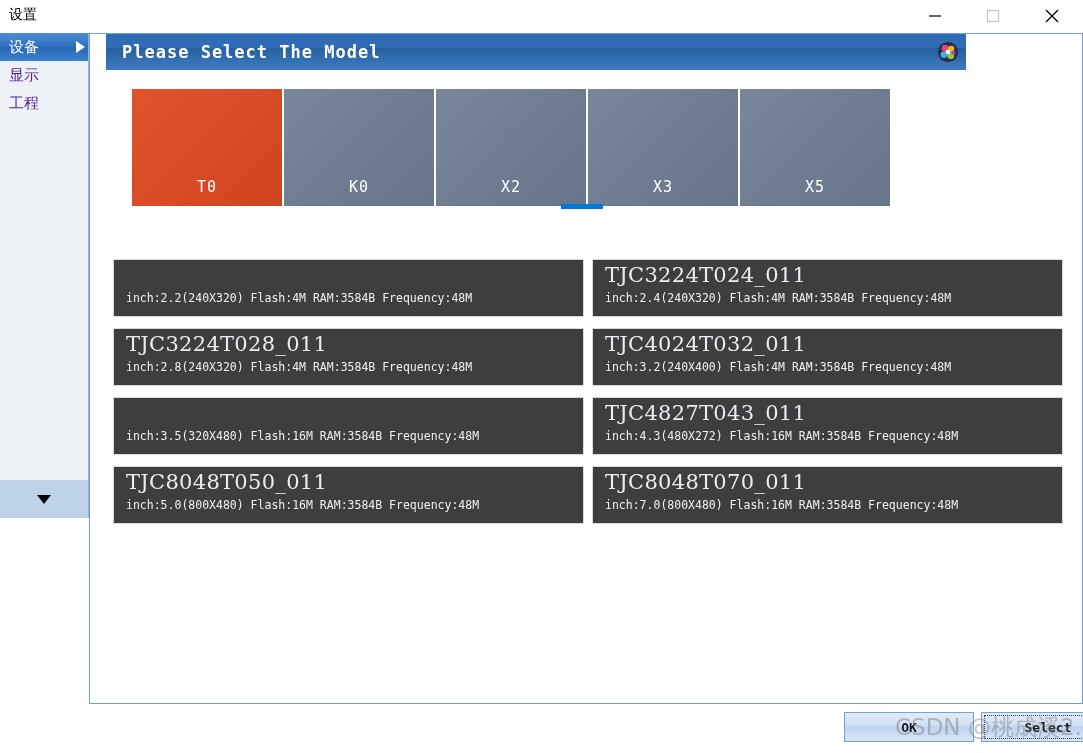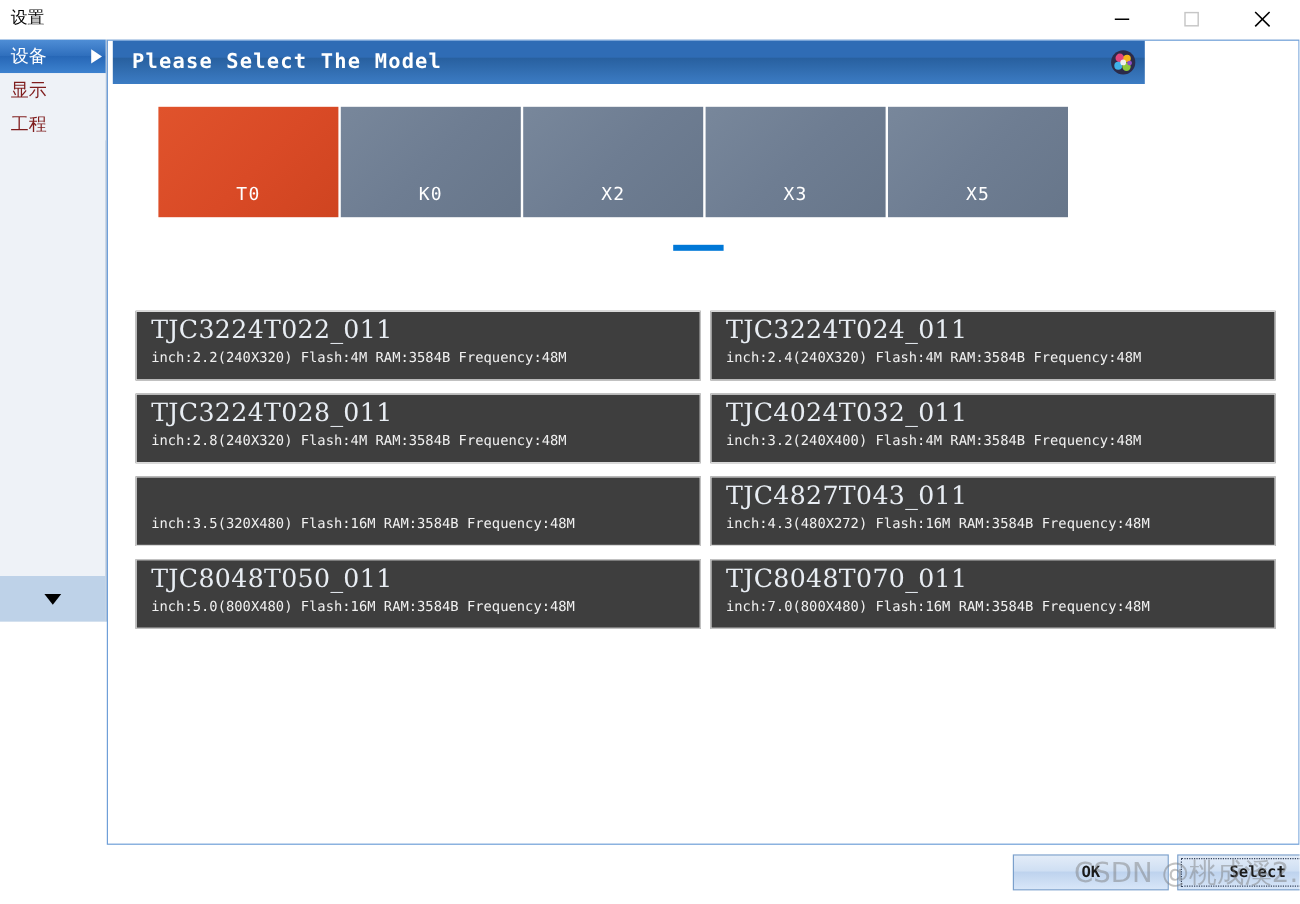--- a/index.html
+++ b/index.html
@@ -33,21 +33,21 @@
   
   #sidebar{
     position:absolute;left:0;top:33px;width:89px;height:485px;
     background:#eef2f7;
     border-right:1px solid #9ab2cc;
     box-sizing:border-box;
   }
   .side-item{
     position:relative;height:28px;line-height:28px;
     font-family:"DejaVu Sans",sans-serif;
-    font-size:15px;color:#7f1d1d;
+    font-size:15px;color:#4c1d95;
     padding-left:9px;box-sizing:border-box;
     background:#eef2f7;
   }
   .side-item.sel{
     color:#ffffff;
     background:linear-gradient(to bottom,#4f8ed6 0%,#2f6fbd 48%,#2767b6 50%,#3d82cf 100%);
   }
   .side-item.sel .arrow{
     position:absolute;right:3px;top:8px;
     width:0;height:0;
@@ -68,40 +68,40 @@
   }
 
   
   #dialog{
     position:absolute;left:89px;top:33px;width:994px;height:671px;
     background:#ffffff;
     border:1px solid #6f9fd8;
     box-sizing:border-box;
   }
   #dlg-header{
-    position:absolute;left:4px;top:0;width:860px;height:36px;
+    position:absolute;left:16px;top:0;width:860px;height:36px;
     background:linear-gradient(to bottom,#2f6cb5 0%,#2f6cb5 38%,#28609f 40%,#3c7cc4 100%);
   }
   #dlg-header .htitle{
     position:absolute;left:16px;top:8px;
     font-family:"DejaVu Sans Mono","Liberation Mono",monospace;
     font-size:17px;font-weight:bold;color:#ffffff;letter-spacing:1px;
   }
   #logo-icon{
     position:absolute;right:7px;top:7px;width:22px;height:22px;
   }
 
   
   #tabs{
     position:absolute;left:42px;top:55px;width:916px;height:110px;
     display:flex;gap:2px;
   }
   .tab{
     position:relative;
-    width:150px;height:92px;
+    width:150px;height:117px;
     background:linear-gradient(135deg,#78879b 0%,#6e7d92 50%,#67768a 100%);
     cursor:pointer;
   }
   .tab.active{
     background:linear-gradient(135deg,#e0532c 0%,#d94a26 55%,#cf4420 100%);
   }
   .tab .tlabel{
     position:absolute;left:0;right:0;bottom:10px;
     text-align:center;
     font-family:"DejaVu Sans Mono","Liberation Mono",monospace;
@@ -239,21 +239,20 @@
       <span class="tlabel">X3</span>
     </div>
     <div class="tab">
       <span class="tlabel">X5</span>
     </div>
   </div>
   <div id="tab-underline"></div>
 
   <div id="cards">
     <div class="card">
-      <span class="cname">TJC3224T022_011</span>
       <span class="cspec">inch:2.2(240X320) Flash:4M RAM:3584B Frequency:48M</span>
     </div>
     <div class="card">
       <span class="cname">TJC3224T024_011</span>
       <span class="cspec">inch:2.4(240X320) Flash:4M RAM:3584B Frequency:48M</span>
     </div>
     <div class="card">
       <span class="cname">TJC3224T028_011</span>
       <span class="cspec">inch:2.8(240X320) Flash:4M RAM:3584B Frequency:48M</span>
     </div>

